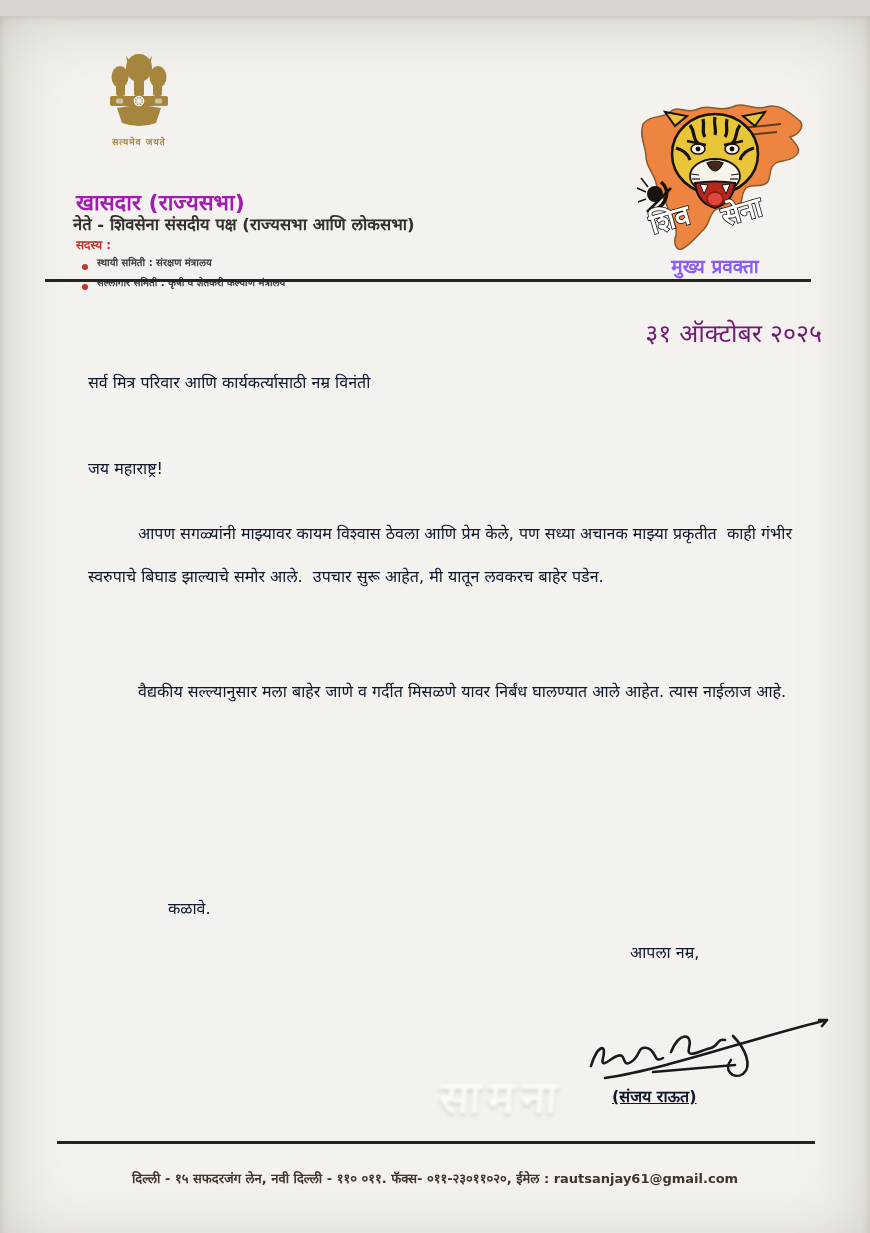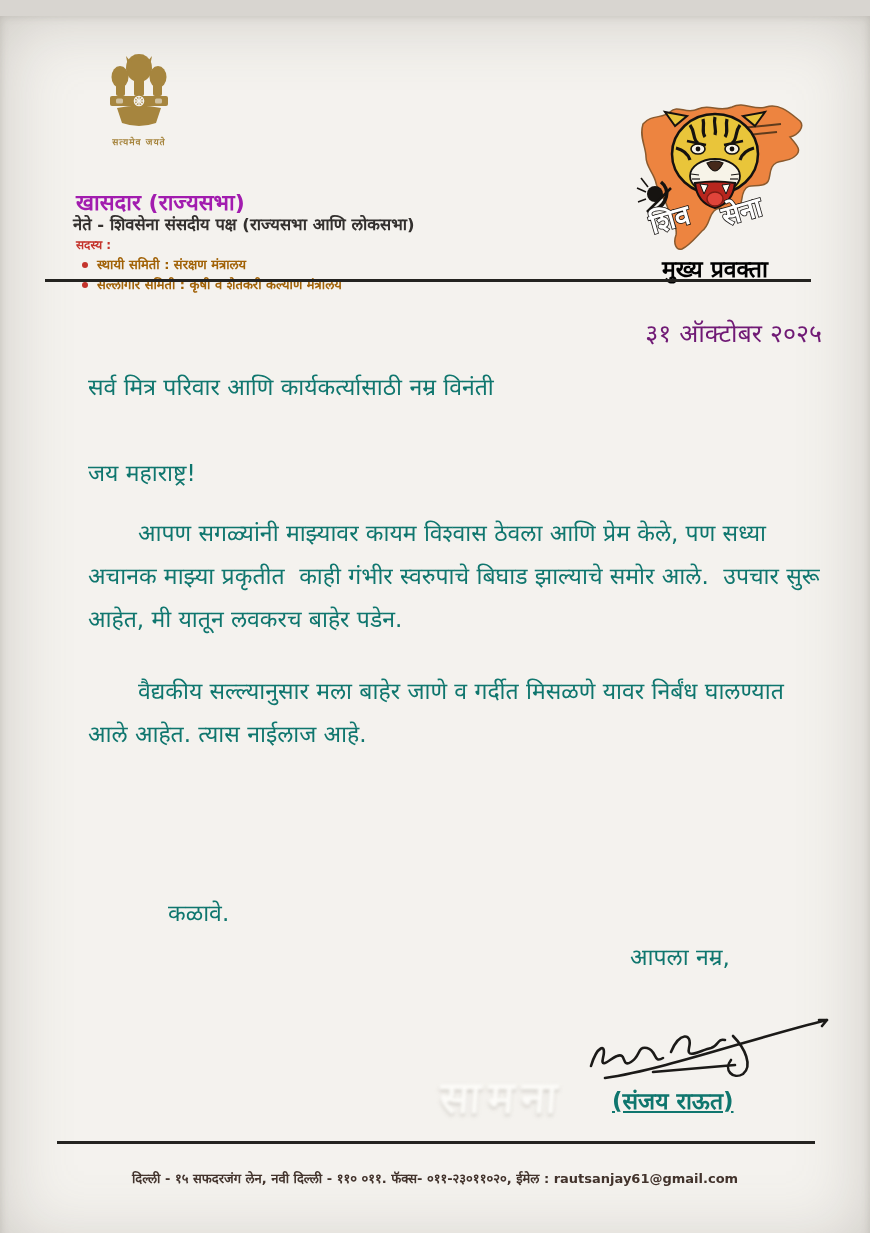--- a/index.html
+++ b/index.html
@@ -8,26 +8,26 @@
     background:#f4f2ee;overflow:hidden;
     font-family:"DejaVu Sans",sans-serif;color:#1f1e1d;
     box-shadow:inset 0 0 70px rgba(112,106,96,.30), inset 0 0 8px rgba(90,85,75,.22);
   }
   .abs{position:absolute;line-height:1.35;}
   .emblem-caption{font-size:9px;font-weight:700;color:#a6853e;letter-spacing:1px;}
   .name{font-size:31px;font-weight:700;color:#2456c7;letter-spacing:1px;}
   .designation{font-size:22px;font-weight:700;color:#a21caf;}
   .role{font-size:16.5px;font-weight:700;color:#33302e;}
   .member-label{font-size:12px;font-weight:700;color:#c4342c;}
-  .bullet-row{font-size:13px;font-weight:700;color:#a16207;display:flex;align-items:center;}
+  .bullet-row{font-size:10px;font-weight:700;color:#404040;display:flex;align-items:flex-end;}
   .dot{width:6px;height:6px;border-radius:50%;background:#c4342c;margin-right:9px;flex:0 0 auto;}
-  .logo-caption{font-size:23px;font-weight:700;color:#000000;}
+  .logo-caption{font-size:19px;font-weight:700;color:#8b5cf6;}
   .rule{background:#242320;}
   .date{font-size:25px;color:#701a75;}
-  .body-text{font-size:23px;color:#0f766e;}
+  .body-text{font-size:16px;color:#0f172a;}
   .para{width:736px;line-height:43px;text-indent:50px;white-space:pre-wrap;}
   .signatory{font-weight:700;}
   .watermark{
     font-size:44px;font-weight:700;letter-spacing:7px;color:#fcfbf8;
     text-shadow:0 2px 3px rgba(150,144,136,.45);filter:blur(1.5px);
     transform:skewX(-4deg);
   }
   .footer-line{width:760px;text-align:center;font-size:13px;font-weight:700;color:#42332c;line-height:1.75;}
 </style>
 </head>

